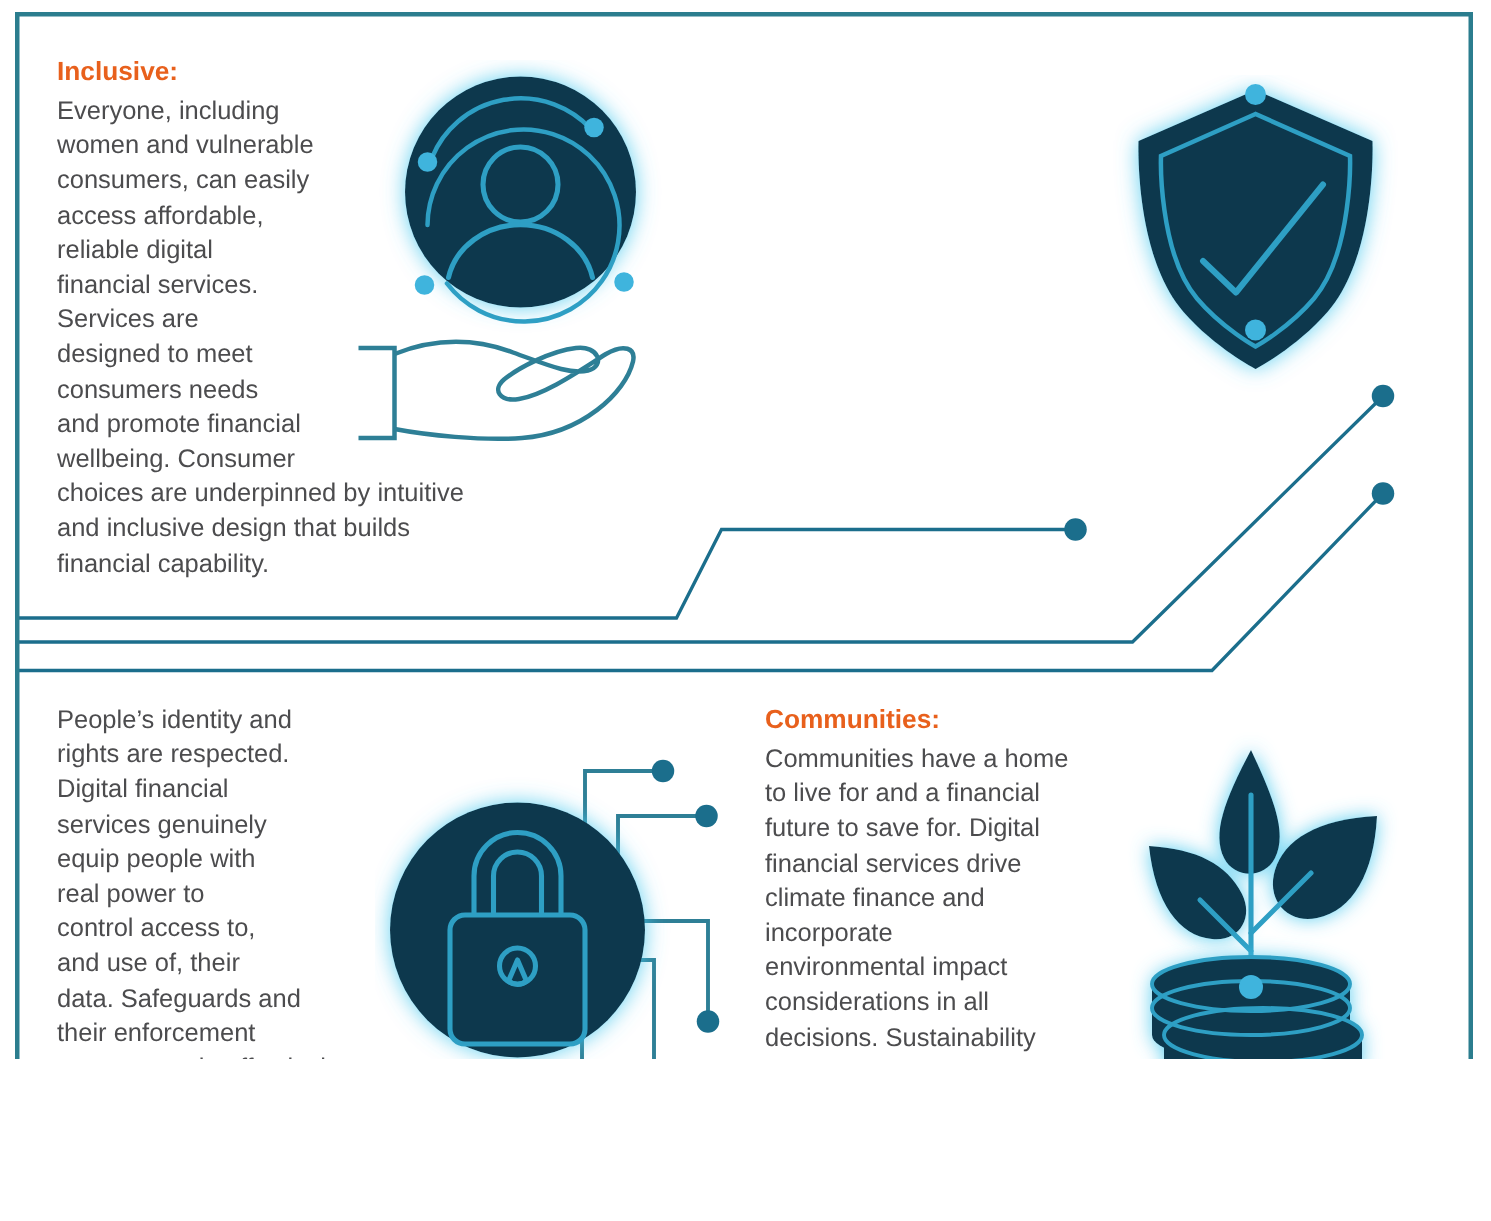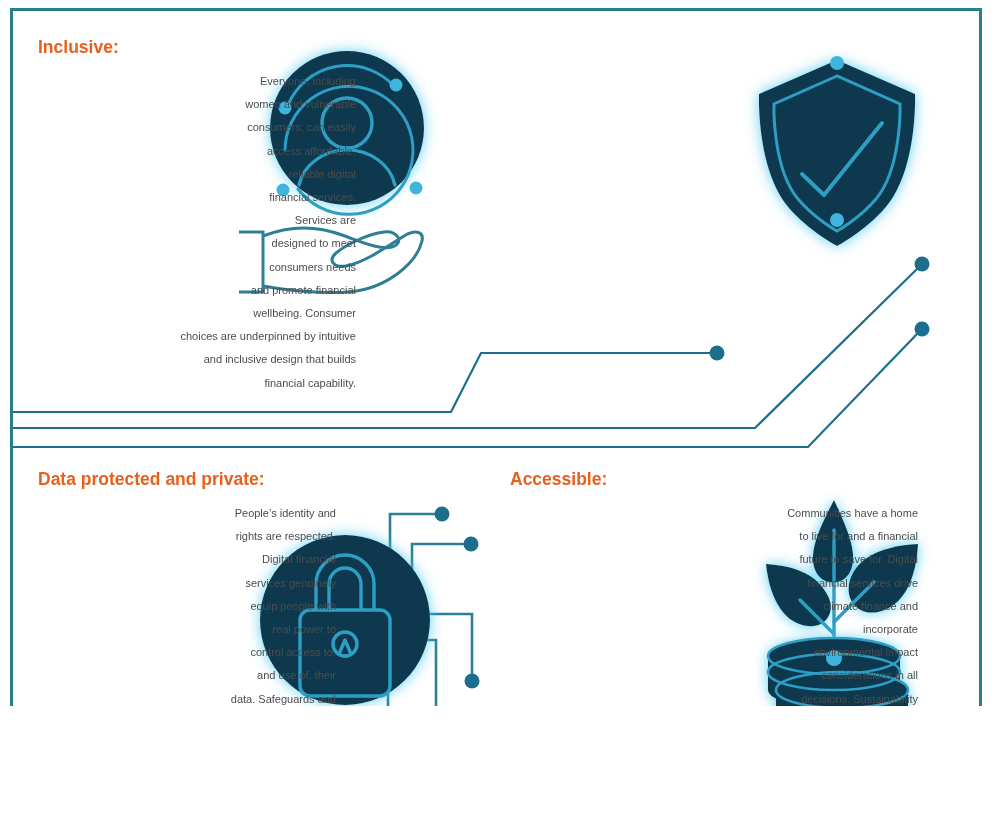--- a/index.html
+++ b/index.html
@@ -41,25 +41,24 @@
   .heading {
     color: #e8601c;
     font-weight: bold;
     font-size: 17.5px;
     line-height: 22px;
     margin: 0 0 4px 0;
     white-space: nowrap;
   }
   .body {
     color: #4c4c4e;
-    font-size: 11px;
+    font-size: 17px;
     line-height: 23.2px;
-    margin: 12px;
+    margin: 0;
     white-space: pre-line;
-    text-align: right;
   }
   #blk-inclusive  { left: 38px;  top: 36px;  width: 330px; }
   #blk-safe       { left: 510px; top: 36px;  width: 260px; }
   #blk-data       { left: 38px;  top: 468px; width: 310px; }
   #blk-sustain    { left: 510px; top: 468px; width: 420px; }
 
   
   .icon-box { position: absolute; }
   #icon-inclusive { left: 236px; top: 40px;  width: 222px; height: 262px; }
   #icon-safe      { left: 742px; top: 50px;  width: 190px; height: 212px; }
@@ -265,37 +264,36 @@
 consumers needs
 and promote financial
 wellbeing. Consumer
 choices are underpinned by intuitive
 and inclusive design that builds
 financial capability.</p>
   </div>
 
 
   <div class="block" id="blk-data">
-    <p class="heading">Data protected and private:</p>
     <p class="body">People’s identity and
 rights are respected.
 Digital financial
 services genuinely
 equip people with
 real power to
 control access to,
 and use of, their
 data. Safeguards and
 their enforcement
 protect people effectively
 from misuse and exploitation.</p>
   </div>
 
   <div class="block" id="blk-sustain">
-    <p class="heading">Accessible:</p>
+    <p class="heading">Communities:</p>
     <p class="body">Communities have a home
 to live for and a financial
 future to save for. Digital
 financial services drive
 climate finance and
 incorporate
 environmental impact
 considerations in all
 decisions. Sustainability
 impact is communicated to

